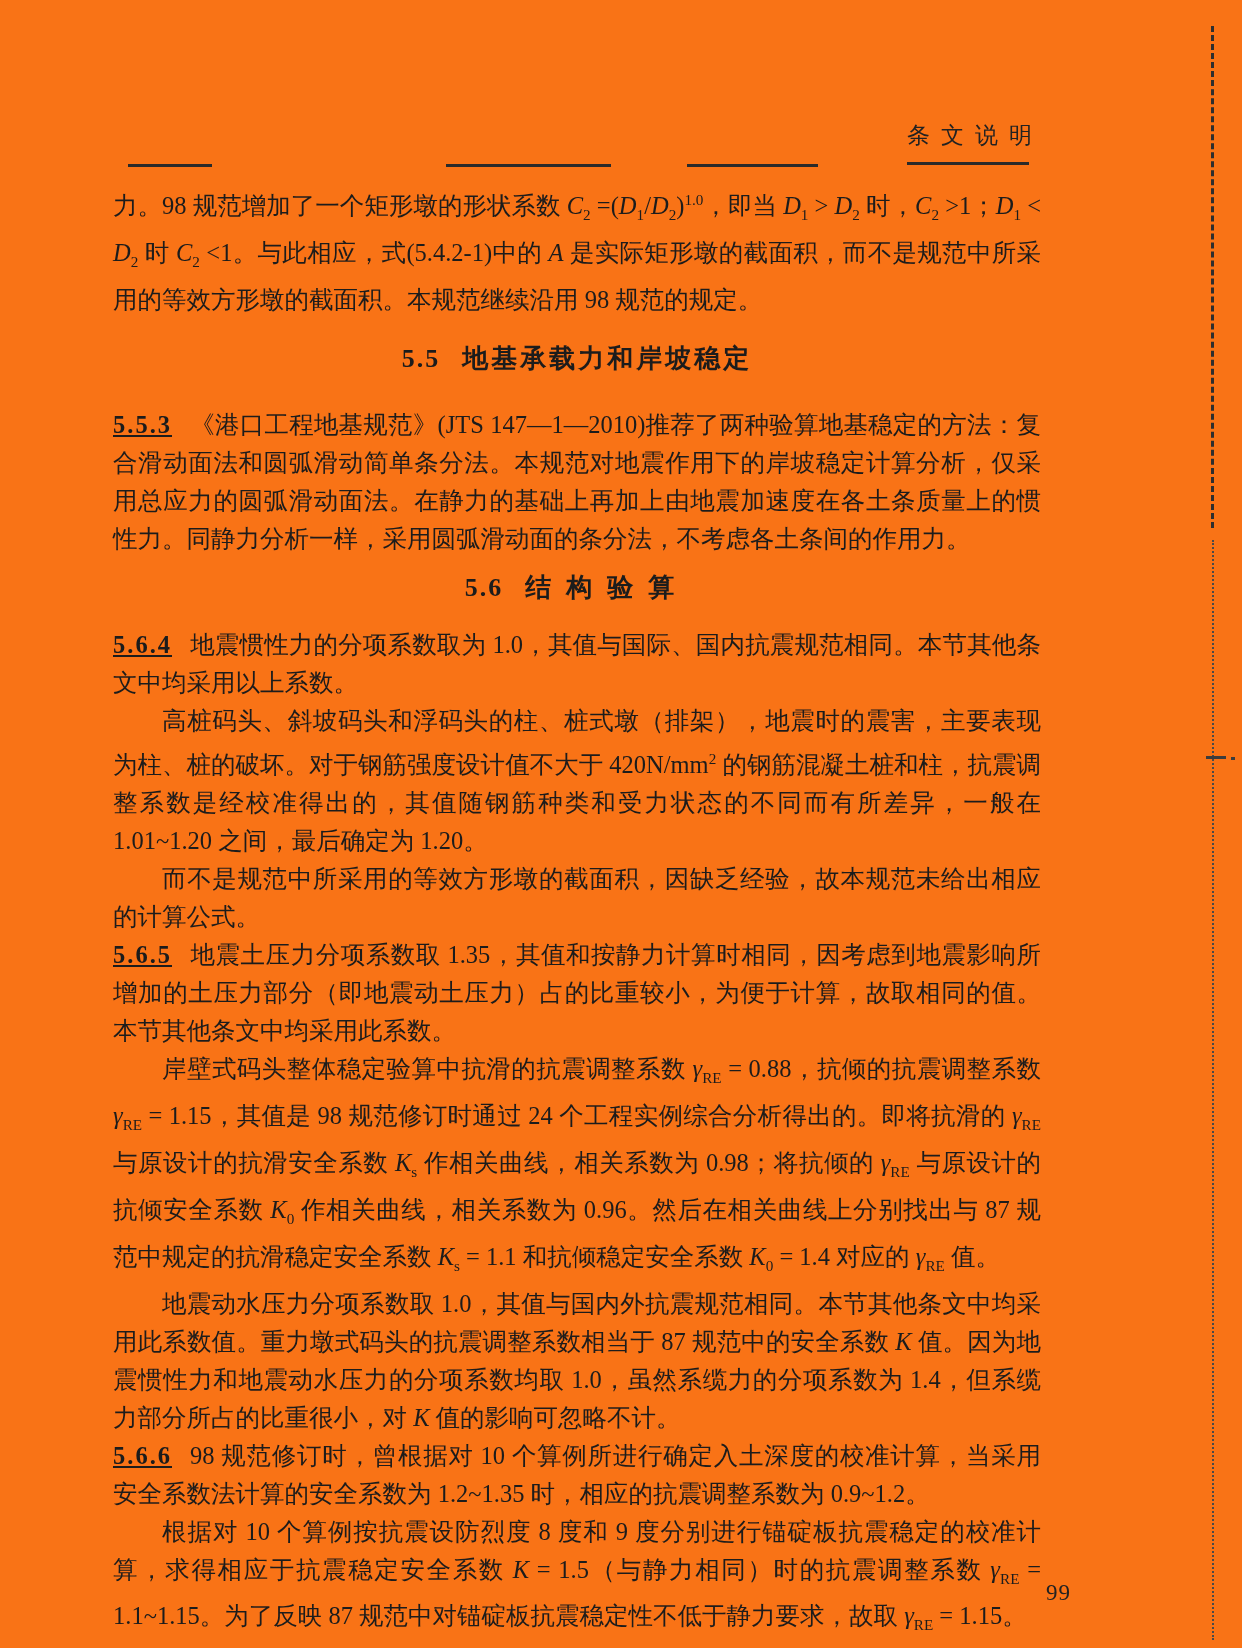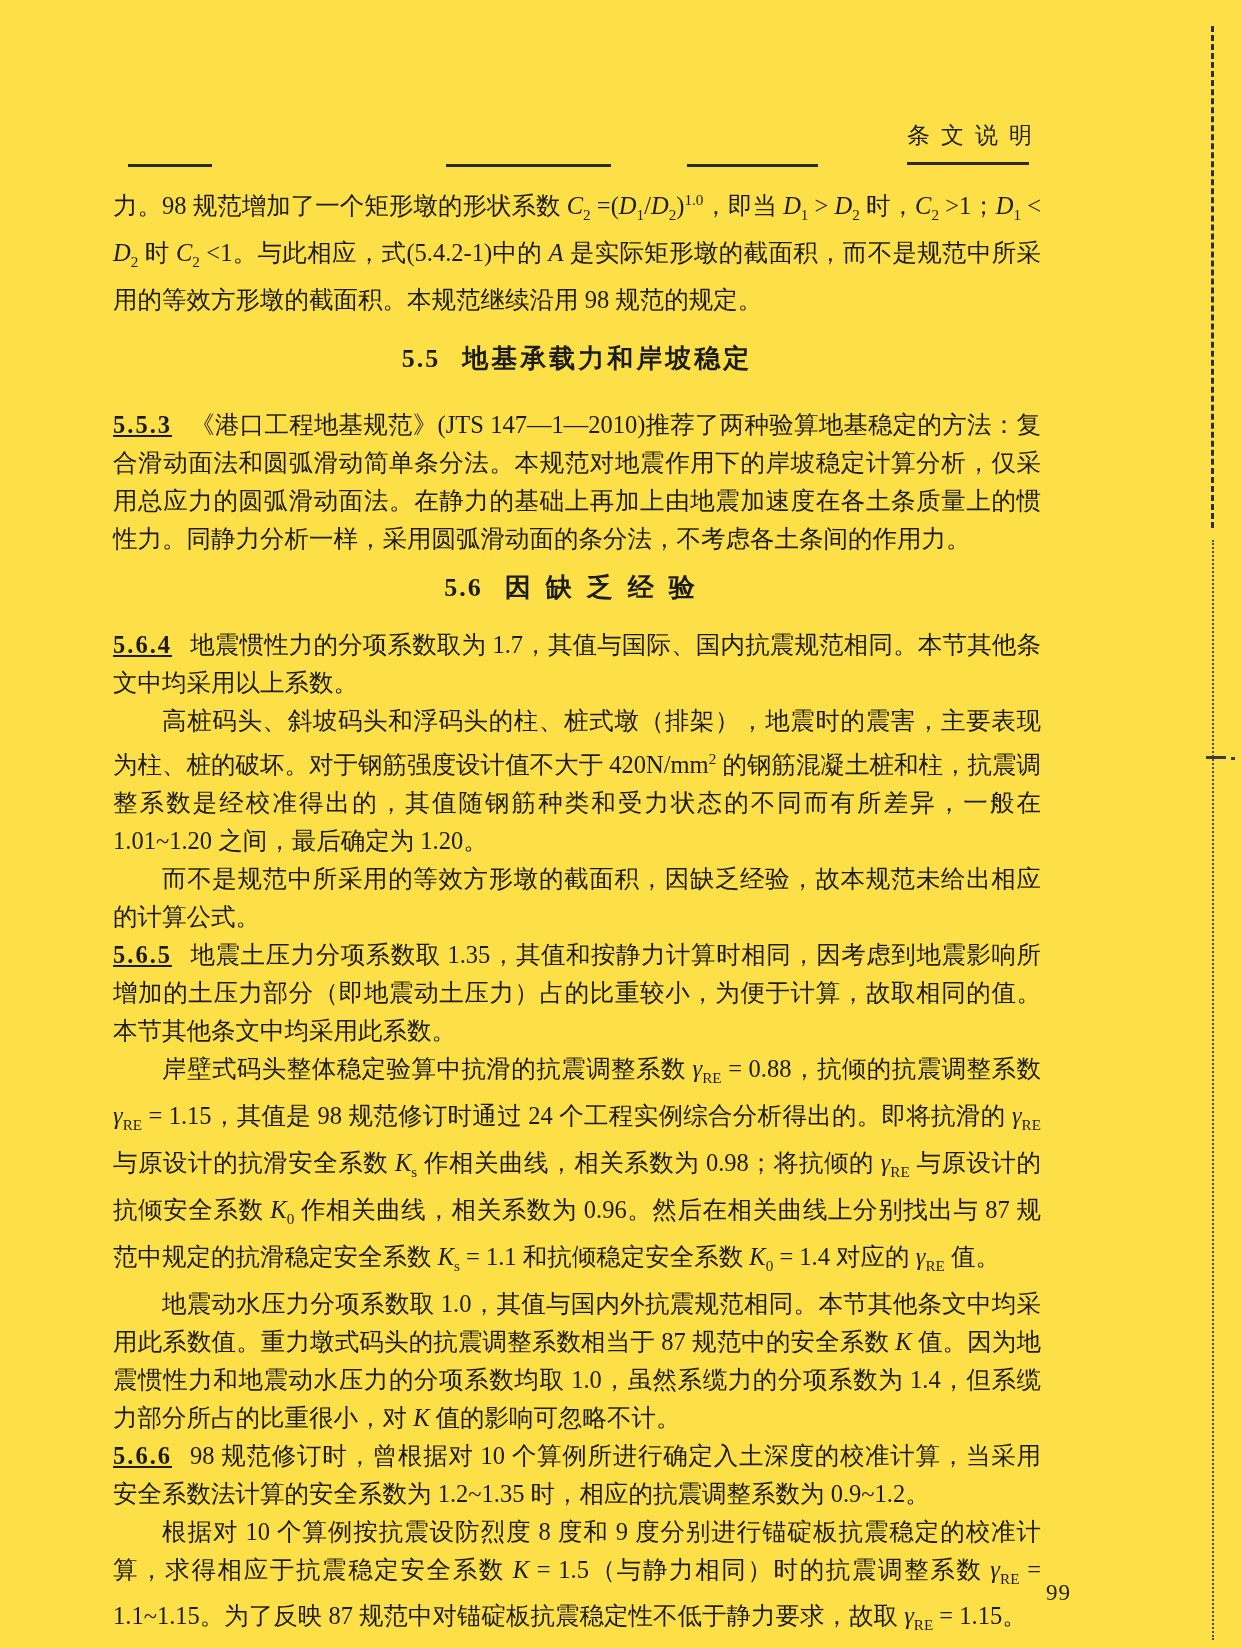--- a/index.html
+++ b/index.html
@@ -1,20 +1,20 @@
 <!DOCTYPE html>
 <html><head>
 <meta charset="utf-8">
 <style>
   html,body { margin:0; padding:0; background:#e8e8e8; }
   .page {
     position:relative;
     width:1242px; height:1648px;
     margin:0 auto;
-    background:#fde047;
+    background:#f97316;
     color:#1c1c1c;
     font-family:"Liberation Serif","DejaVu Serif",serif;
     overflow:hidden;
   }
   
   .doc-header {
     position:absolute; top:120px; left:0;
     width:1043px;
     text-align:right;
     font-size:23px;
@@ -102,25 +102,25 @@
 
     <h2 class="heading h55">
       <span class="hnum">5.5</span><span class="htitle">地基承载力和岸坡稳定</span>
     </h2>
 
     <p class="para clause">
       <span class="cnum">5.5.3</span><span class="ctext">《港口工程地基规范》(JTS 147—1—2010)推荐了两种验算地基稳定的方法：复合滑动面法和圆弧滑动简单条分法。本规范对地震作用下的岸坡稳定计算分析，仅采用总应力的圆弧滑动面法。在静力的基础上再加上由地震加速度在各土条质量上的惯性力。同静力分析一样，采用圆弧滑动面的条分法，不考虑各土条间的作用力。</span>
     </p>
 
     <h2 class="heading h56">
-      <span class="hnum">5.6</span><span class="htitle">因缺乏经验</span>
+      <span class="hnum">5.6</span><span class="htitle">结构验算</span>
     </h2>
 
     <p class="para clause">
-      <span class="cnum">5.6.4</span><span class="ctext">地震惯性力的分项系数取为 1.7，其值与国际、国内抗震规范相同。本节其他条文中均采用以上系数。</span>
+      <span class="cnum">5.6.4</span><span class="ctext">地震惯性力的分项系数取为 1.0，其值与国际、国内抗震规范相同。本节其他条文中均采用以上系数。</span>
     </p>
     <p class="para indent">高桩码头、斜坡码头和浮码头的柱、桩式墩（排架），地震时的震害，主要表现为柱、桩的破坏。对于钢筋强度设计值不大于 420N/mm<sup>2</sup> 的钢筋混凝土桩和柱，抗震调整系数是经校准得出的，其值随钢筋种类和受力状态的不同而有所差异，一般在 1.01~1.20 之间，最后确定为 1.20。</p>
     <p class="para indent">而不是规范中所采用的等效方形墩的截面积，因缺乏经验，故本规范未给出相应的计算公式。</p>
 
     <p class="para clause">
       <span class="cnum">5.6.5</span><span class="ctext">地震土压力分项系数取 1.35，其值和按静力计算时相同，因考虑到地震影响所增加的土压力部分（即地震动土压力）占的比重较小，为便于计算，故取相同的值。本节其他条文中均采用此系数。</span>
     </p>
     <p class="para indent">岸壁式码头整体稳定验算中抗滑的抗震调整系数 <i>γ</i><sub>RE</sub> = 0.88，抗倾的抗震调整系数 <i>γ</i><sub>RE</sub> = 1.15，其值是 98 规范修订时通过 24 个工程实例综合分析得出的。即将抗滑的 <i>γ</i><sub>RE</sub> 与原设计的抗滑安全系数 <i>K</i><sub>s</sub> 作相关曲线，相关系数为 0.98；将抗倾的 <i>γ</i><sub>RE</sub> 与原设计的抗倾安全系数 <i>K</i><sub>0</sub> 作相关曲线，相关系数为 0.96。然后在相关曲线上分别找出与 87 规范中规定的抗滑稳定安全系数 <i>K</i><sub>s</sub> = 1.1 和抗倾稳定安全系数 <i>K</i><sub>0</sub> = 1.4 对应的 <i>γ</i><sub>RE</sub> 值。</p>
     <p class="para indent">地震动水压力分项系数取 1.0，其值与国内外抗震规范相同。本节其他条文中均采用此系数值。重力墩式码头的抗震调整系数相当于 87 规范中的安全系数 <i>K</i> 值。因为地震惯性力和地震动水压力的分项系数均取 1.0，虽然系缆力的分项系数为 1.4，但系缆力部分所占的比重很小，对 <i>K</i> 值的影响可忽略不计。</p>
 

